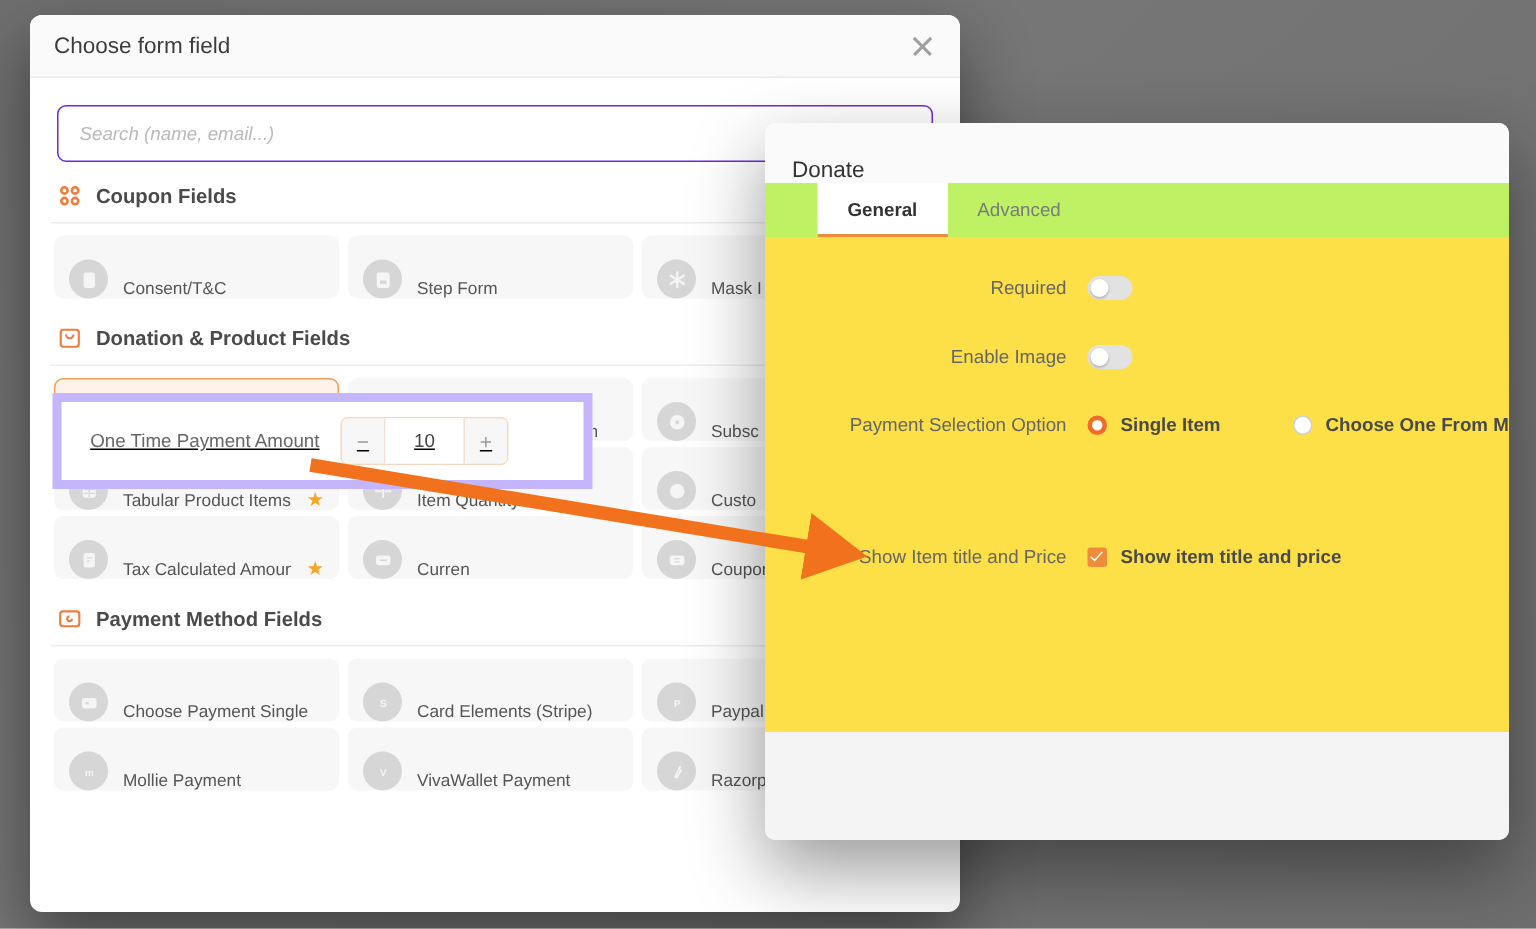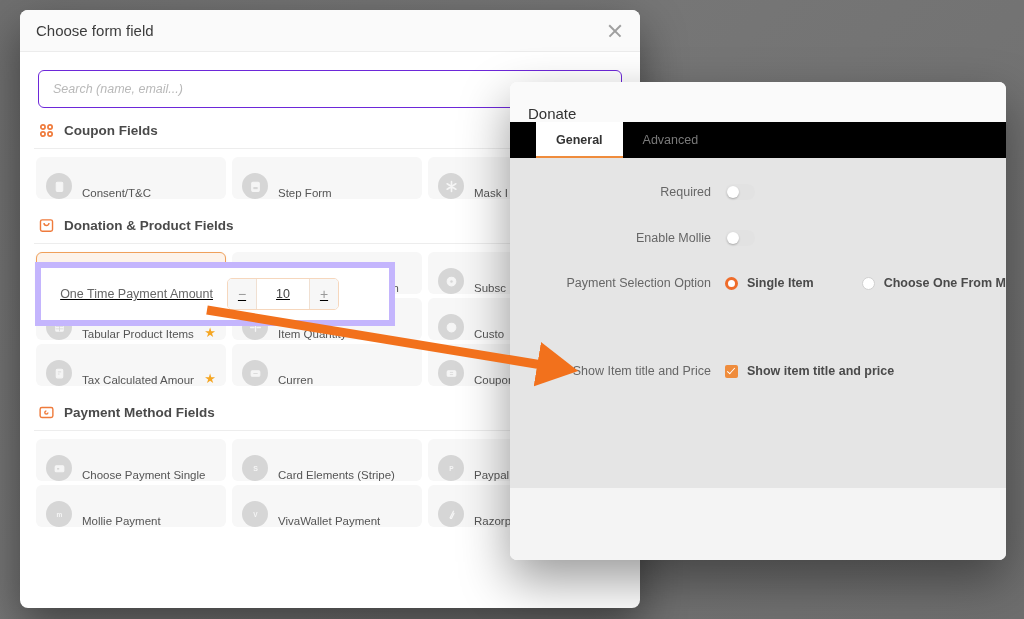--- a/index.html
+++ b/index.html
@@ -182,25 +182,25 @@
     display: flex;
     align-items: flex-end;
     padding: 0 18px;
     box-sizing: border-box;
   }
   #donate-title {
     font-size: 15px;
     color: #333;
   }
   #donate-tabs-strip {
-    background: #000000;
+    background: #bef264;
     height: 36px;
     display: flex;
     align-items: stretch;
-    padding-left: 26px;
+    padding-left: 35px;
     box-sizing: border-box;
   }
   .tab {
     padding: 0 20px;
     display: flex;
     align-items: center;
     font-size: 12.5px;
     color: #7a7a7a;
     cursor: pointer;
     position: relative;
@@ -211,21 +211,21 @@
     font-weight: bold;
   }
   .tab.active::after {
     content: "";
     position: absolute;
     left: 0; right: 0; bottom: 0;
     height: 2px;
     background: #ef8c3c;
   }
   #donate-body {
-    background: #e5e5e5;
+    background: #fde047;
     padding: 26px 0 0 0;
     height: 330px;
     box-sizing: border-box;
     position: relative;
   }
   .row {
     display: flex;
     align-items: center;
     margin-bottom: 30px;
   }
@@ -588,21 +588,21 @@
   <div id="donate-body">
 
     <div class="row">
       <div class="row-label">Required</div>
       <div class="toggle">
           <div class="knob"></div>
         </div>
     </div>
 
     <div class="row">
-      <div class="row-label">Enable Mollie</div>
+      <div class="row-label">Enable Image</div>
       <div class="toggle">
           <div class="knob"></div>
         </div>
     </div>
 
     <div class="row">
       <div class="row-label">Payment Selection Option</div>
       <div class="radio-opt">
         <span class="radio checked"></span>
         <span class="radio-label">Single Item</span>

